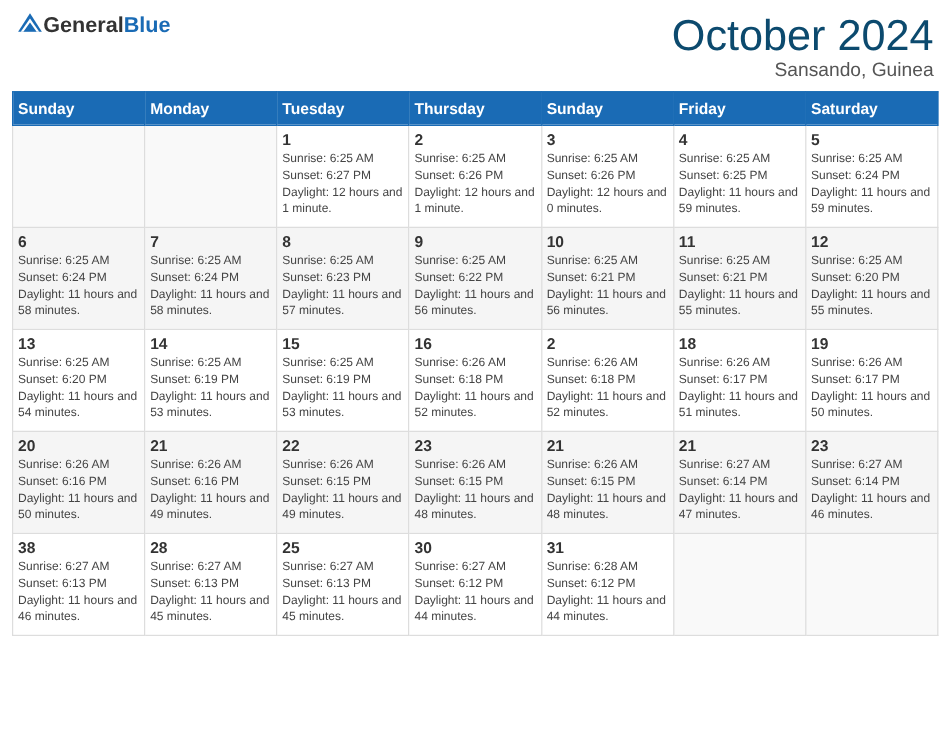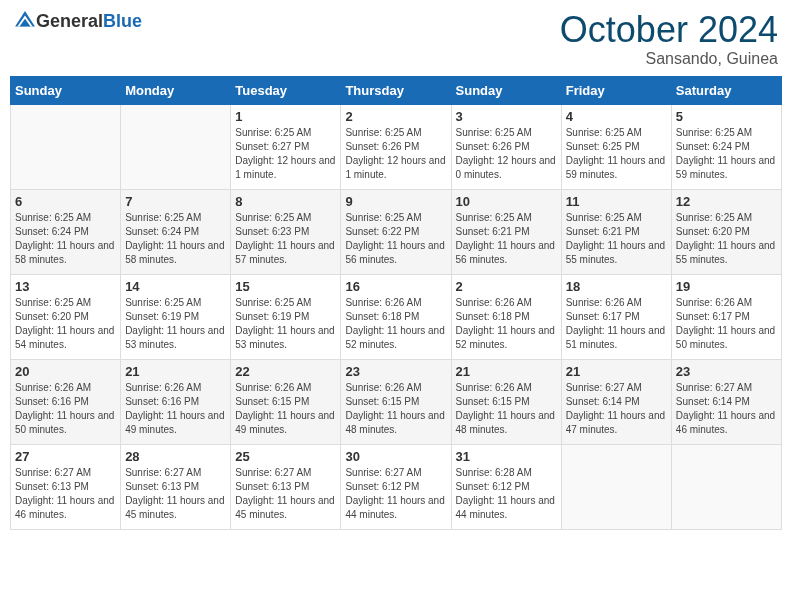--- a/index.html
+++ b/index.html
@@ -226,21 +226,21 @@
           <span class="day-number">21</span>
           <div class="day-info">Sunrise: 6:27 AM<br>Sunset: 6:14 PM<br>Daylight: 11 hours and 47 minutes.</div>
         </td>
         <td>
           <span class="day-number">23</span>
           <div class="day-info">Sunrise: 6:27 AM<br>Sunset: 6:14 PM<br>Daylight: 11 hours and 46 minutes.</div>
         </td>
       </tr>
       <tr>
         <td>
-          <span class="day-number">27</span>
+          <span class="day-number">38</span>
           <div class="day-info">Sunrise: 6:27 AM<br>Sunset: 6:13 PM<br>Daylight: 11 hours and 46 minutes.</div>
         </td>
         <td>
           <span class="day-number">28</span>
           <div class="day-info">Sunrise: 6:27 AM<br>Sunset: 6:13 PM<br>Daylight: 11 hours and 45 minutes.</div>
         </td>
         <td>
           <span class="day-number">25</span>
           <div class="day-info">Sunrise: 6:27 AM<br>Sunset: 6:13 PM<br>Daylight: 11 hours and 45 minutes.</div>
         </td>

